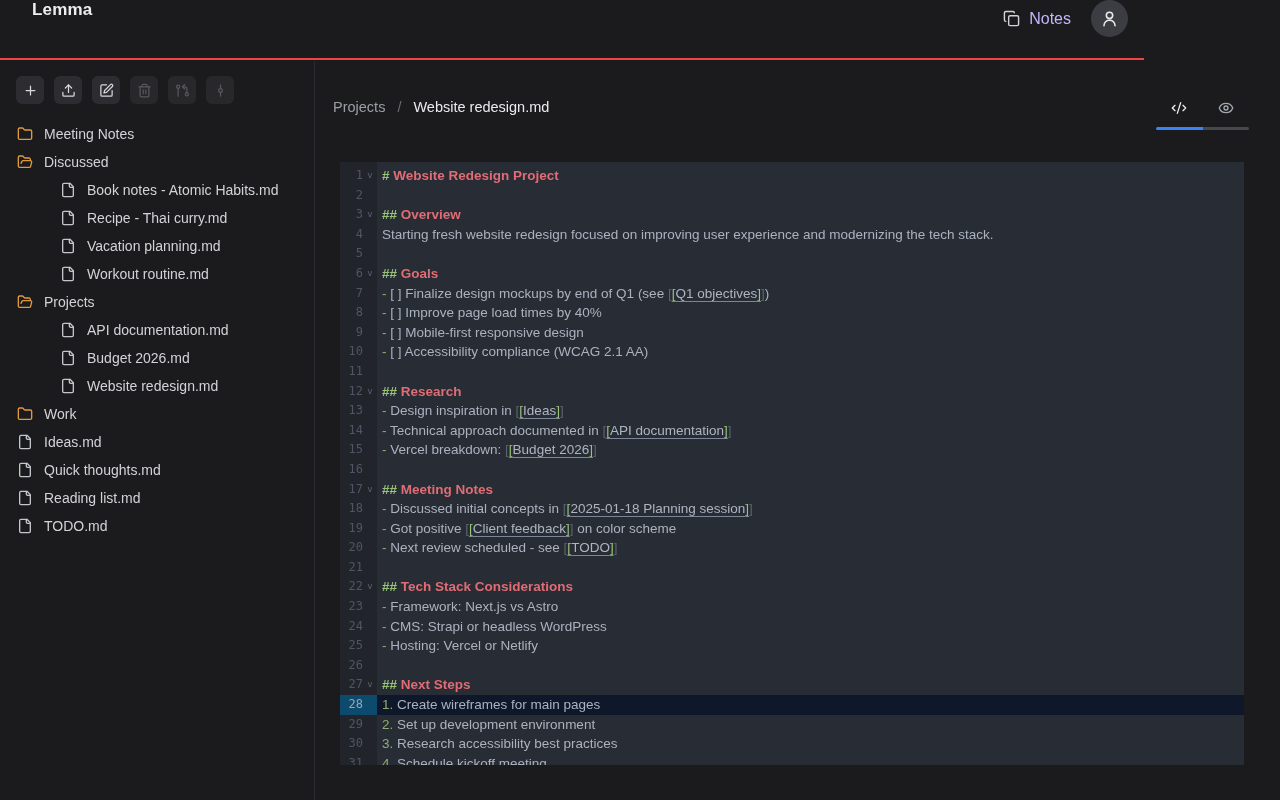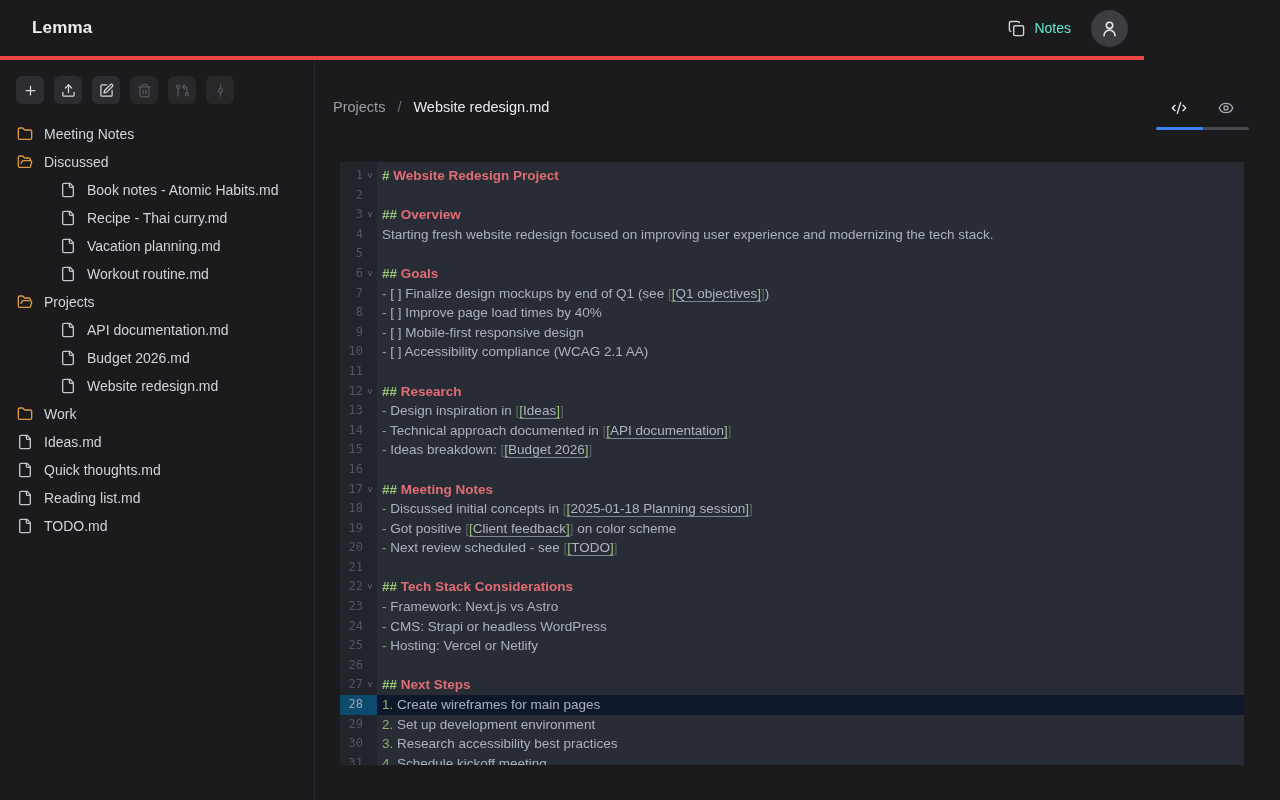--- a/index.html
+++ b/index.html
@@ -8,25 +8,25 @@
   }
   *{box-sizing:border-box}
   html,body{margin:0;padding:0}
   body{
     width:1280px;height:800px;overflow:hidden;position:relative;
     background:#1b1b1d;color:#d4d4d8;
     font-family:"Liberation Sans",sans-serif;
   }
   
   .topbar{position:absolute;top:0;left:0;width:1144px;height:60px;
-    border-bottom:4px solid #ef4444;display:flex;align-items:center;
+    border-bottom:2px solid #ef4444;display:flex;align-items:flex-start;
     justify-content:space-between;padding:0 16px 0 32px;background:#1b1b1d;z-index:5}
   .brand{font-size:17px;font-weight:bold;color:#ededf0;letter-spacing:.2px}
   .top-right{display:flex;align-items:center;gap:20px}
-  .notes-btn{display:flex;align-items:center;gap:9px;color:#5eead4;font-size:14px;cursor:pointer}
+  .notes-btn{display:flex;align-items:center;gap:9px;color:#c4b5fd;font-size:16px;cursor:pointer}
   .notes-btn .icn{width:17px;height:17px;color:#d2d3d6}
   .avatar{width:37px;height:37px;border-radius:50%;background:#3c3d42;
     display:flex;align-items:center;justify-content:center;color:#e9e9ec;cursor:pointer}
   .avatar .icn{width:19px;height:19px}
   
   .sidebar{position:absolute;top:61px;left:0;width:315px;height:739px;
     border-right:1px solid #2c2c30;background:#1b1b1d}
   .toolbar{display:flex;gap:10px;padding:15px 16px 9px 16px}
   .tbtn{width:28px;height:28px;border-radius:6px;background:#2d2d31;
     display:flex;align-items:center;justify-content:center;color:#d8d8dc;cursor:pointer}
@@ -377,21 +377,21 @@
           <span class="lnum">14</span>
           <span class="fold"></span>
         </div>
         <pre class="code"><span class="s-mark">-</span><span> Technical approach documented in </span><span class="s-wb">[</span><span class="s-wbr">[</span><span class="s-wl">API documentation</span><span class="s-wbr">]</span><span class="s-wb">]</span></pre>
       </div>
       <div class="line">
         <div class="gut">
           <span class="lnum">15</span>
           <span class="fold"></span>
         </div>
-        <pre class="code"><span class="s-mark">-</span><span> Ideas breakdown: </span><span class="s-wb">[</span><span class="s-wbr">[</span><span class="s-wl">Budget 2026</span><span class="s-wbr">]</span><span class="s-wb">]</span></pre>
+        <pre class="code"><span class="s-mark">-</span><span> Vercel breakdown: </span><span class="s-wb">[</span><span class="s-wbr">[</span><span class="s-wl">Budget 2026</span><span class="s-wbr">]</span><span class="s-wb">]</span></pre>
       </div>
       <div class="line">
         <div class="gut">
           <span class="lnum">16</span>
           <span class="fold"></span>
         </div>
         <pre class="code"></pre>
       </div>
       <div class="line">
         <div class="gut">

